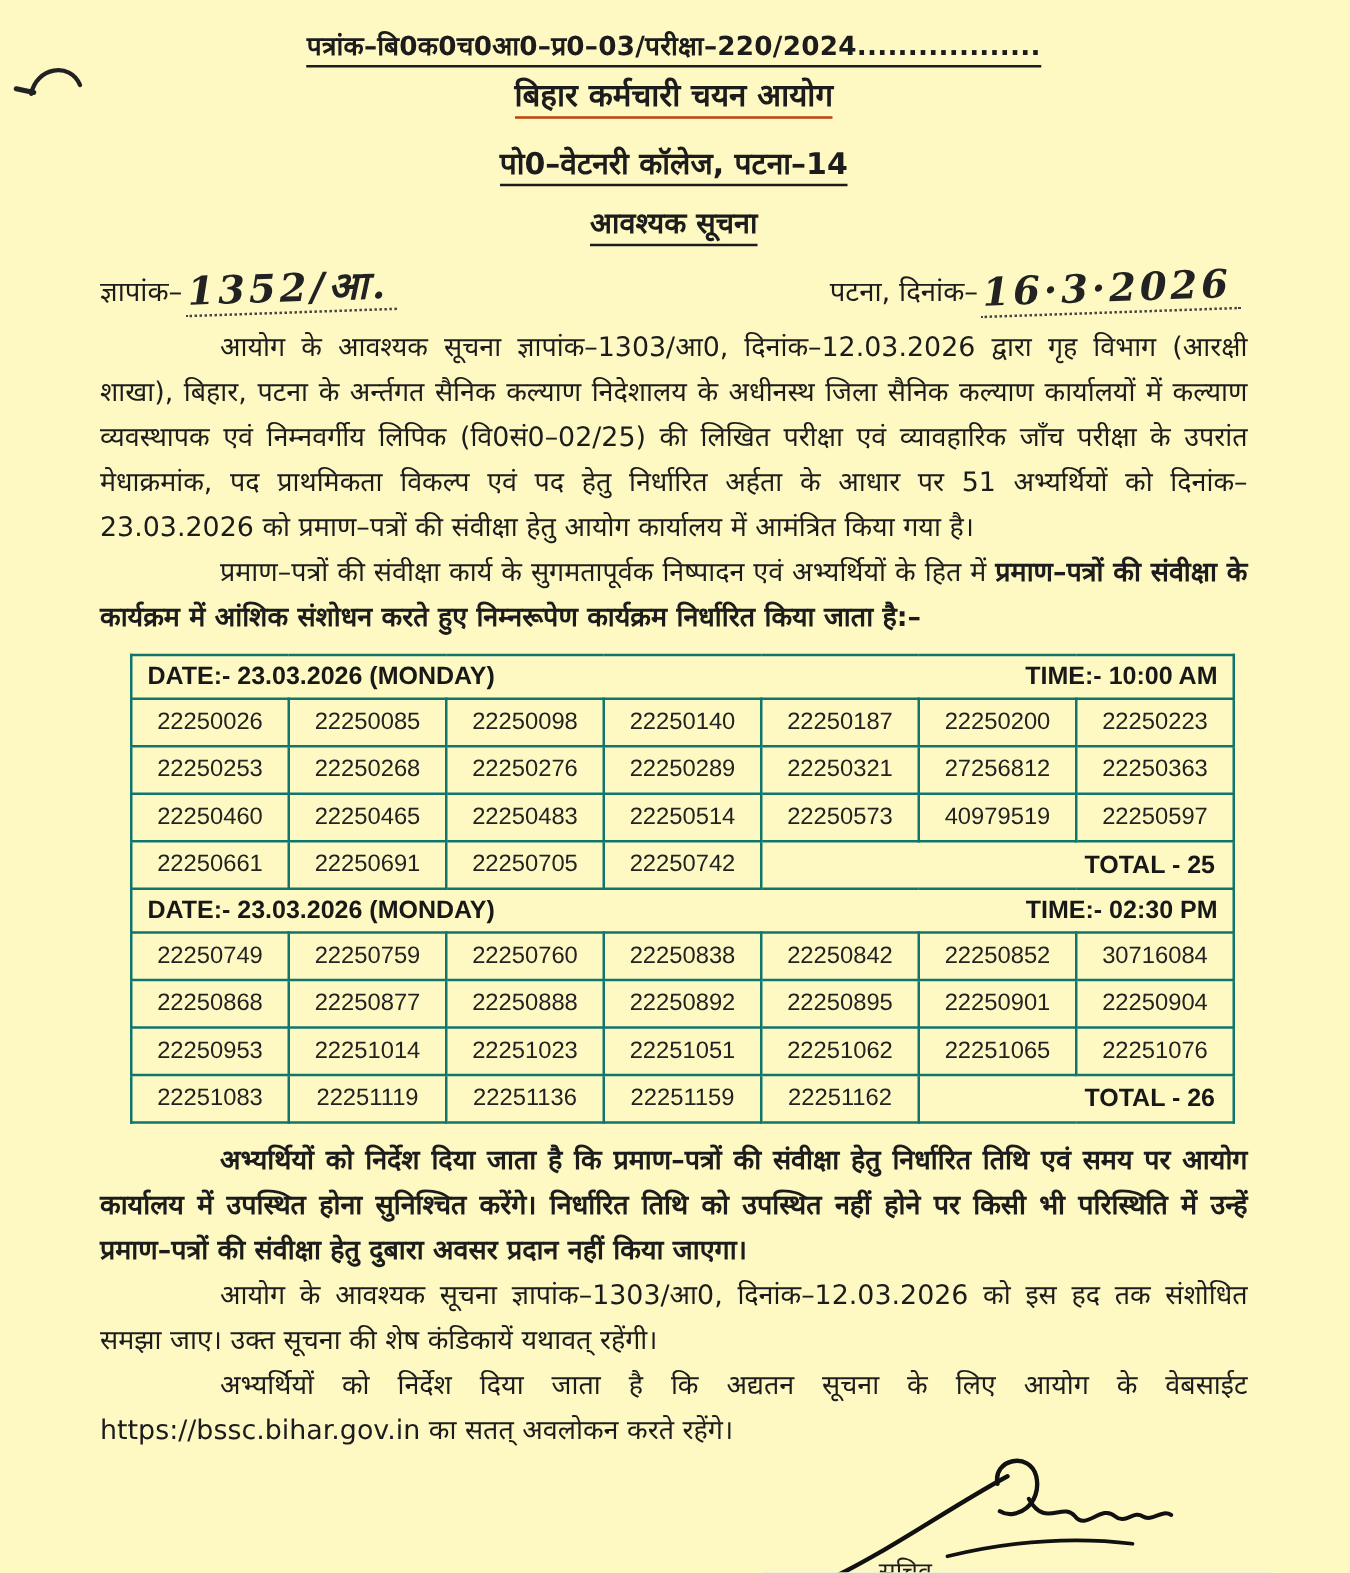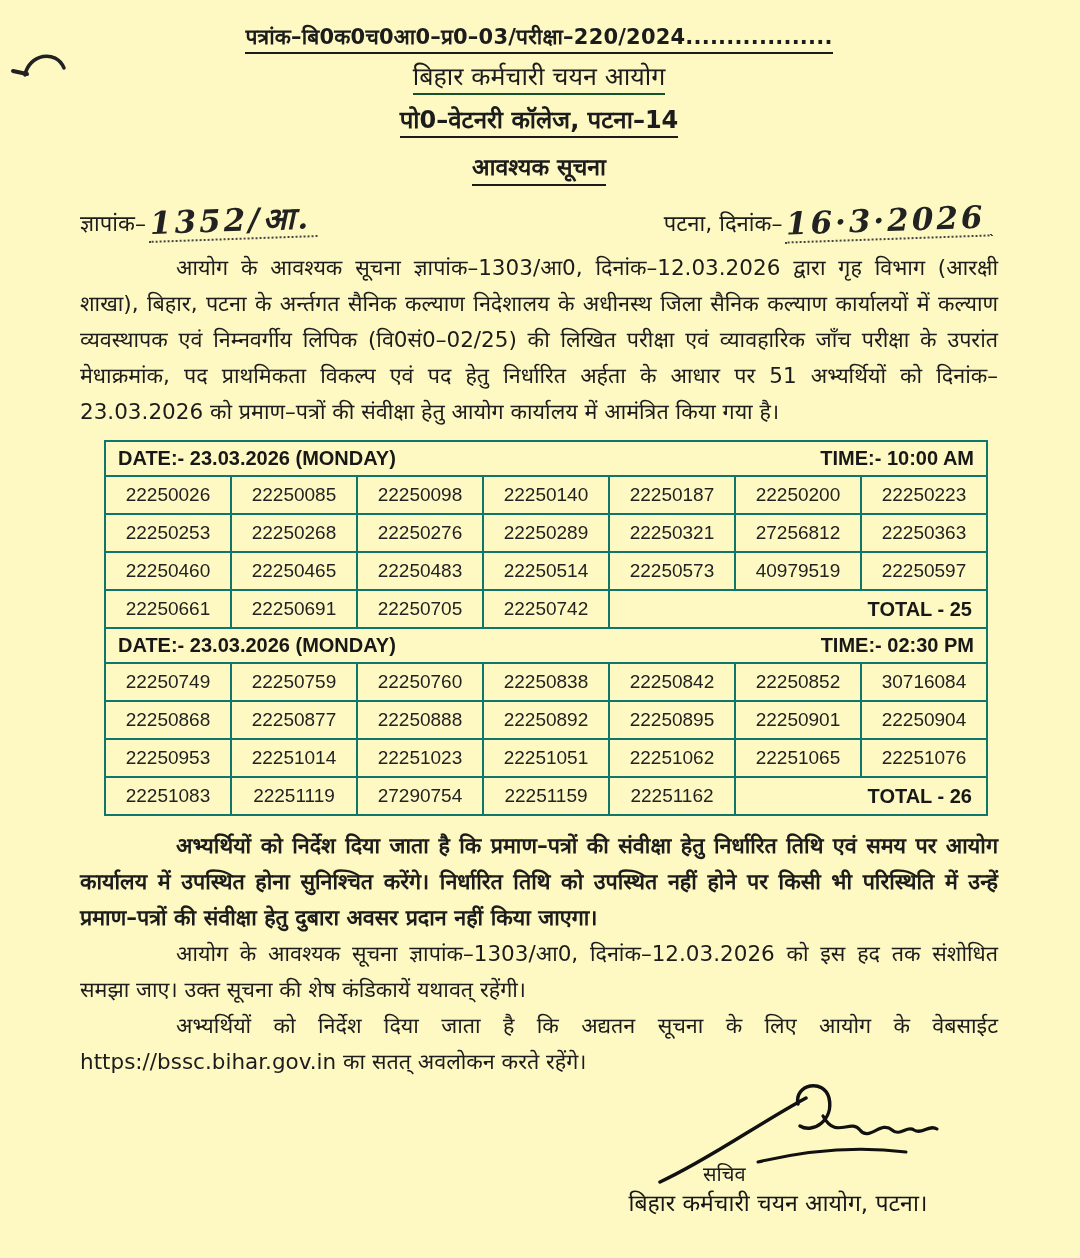--- a/index.html
+++ b/index.html
@@ -10,25 +10,25 @@
   }
   .content{padding:22px 82px 0 80px;}
 
   
   .center{text-align:center;}
   .letter-no{
     display:inline-block;font-weight:bold;font-size:21px;letter-spacing:.2px;
     border-bottom:2px solid #1c1c1c;padding-bottom:2px;
   }
   .org-name{
-    display:inline-block;font-weight:normal;font-size:25px;margin-top:4px;
-    border-bottom:2px solid #14532d;padding-bottom:1px;
+    display:inline-block;font-weight:bold;font-size:25px;margin-top:4px;
+    border-bottom:2px solid #c2410c;padding-bottom:1px;
   }
   .org-addr{
-    display:inline-block;font-weight:bold;font-size:24px;margin-top:7px;
+    display:inline-block;font-weight:bold;font-size:24px;margin-top:18px;
     border-bottom:2px solid #1c1c1c;padding-bottom:1px;
   }
   .notice-heading{
     display:inline-block;font-weight:bold;font-size:23px;margin-top:12px;
     border-bottom:2px solid #1c1c1c;padding-bottom:2px;
   }
 
   
   .memo-row{display:flex;justify-content:space-between;align-items:flex-end;margin-top:10px;height:44px;}
   .memo-label,.date-label{font-size:22px;}
@@ -101,20 +101,21 @@
       <div>
         <span class="memo-label">ज्ञापांक–</span><span class="handwriting">1352/आ.</span>
       </div>
       <div class="date-side">
         <span class="date-label">पटना, दिनांक–</span><span class="handwriting">16·3·2026</span>
       </div>
     </div>
 
     <p class="para" style="margin-top:10px;">आयोग के आवश्यक सूचना ज्ञापांक–1303/आ0, दिनांक–12.03.2026 द्वारा गृह विभाग (आरक्षी शाखा), बिहार, पटना के अर्न्तगत सैनिक कल्याण निदेशालय के अधीनस्थ जिला सैनिक कल्याण कार्यालयों में कल्याण व्यवस्थापक एवं निम्नवर्गीय लिपिक (वि0सं0–02/25) की लिखित परीक्षा एवं व्यावहारिक जाँच परीक्षा के उपरांत मेधाक्रमांक, पद प्राथमिकता विकल्प एवं पद हेतु निर्धारित अर्हता के आधार पर 51 अभ्यर्थियों को दिनांक–23.03.2026 को प्रमाण–पत्रों की संवीक्षा हेतु आयोग कार्यालय में आमंत्रित किया गया है।</p>
 
+    <p class="para"><span>प्रमाण–पत्रों की संवीक्षा कार्य के सुगमतापूर्वक निष्पादन एवं अभ्यर्थियों के हित में </span><span class="bold">प्रमाण–पत्रों की संवीक्षा के कार्यक्रम में आंशिक संशोधन करते हुए निम्नरूपेण कार्यक्रम निर्धारित किया जाता है:–</span></p>
 
     <table class="schedule">
         <tbody>
           <tr>
             <td colspan="7" class="hdr-cell">
               <div class="hdr-wrap">
                 <span>DATE:- 23.03.2026 (MONDAY)</span>
                 <span>TIME:- 10:00 AM</span>
               </div>
             </td>
@@ -184,21 +185,21 @@
             <td>22251014</td>
             <td>22251023</td>
             <td>22251051</td>
             <td>22251062</td>
             <td>22251065</td>
             <td>22251076</td>
           </tr>
           <tr>
             <td>22251083</td>
             <td>22251119</td>
-            <td>27290754</td>
+            <td>22251136</td>
             <td>22251159</td>
             <td>22251162</td>
             <td colspan="2" class="total-cell">TOTAL - 26</td>
           </tr>
         </tbody>
       </table>
 
     <p class="para bold" style="margin-top:12px;">अभ्यर्थियों को निर्देश दिया जाता है कि प्रमाण–पत्रों की संवीक्षा हेतु निर्धारित तिथि एवं समय पर आयोग कार्यालय में उपस्थित होना सुनिश्चित करेंगे। निर्धारित तिथि को उपस्थित नहीं होने पर किसी भी परिस्थिति में उन्हें प्रमाण–पत्रों की संवीक्षा हेतु दुबारा अवसर प्रदान नहीं किया जाएगा।</p>
 
     <p class="para">आयोग के आवश्यक सूचना ज्ञापांक–1303/आ0, दिनांक–12.03.2026 को इस हद तक संशोधित समझा जाए। उक्त सूचना की शेष कंडिकायें यथावत् रहेंगी।</p>

